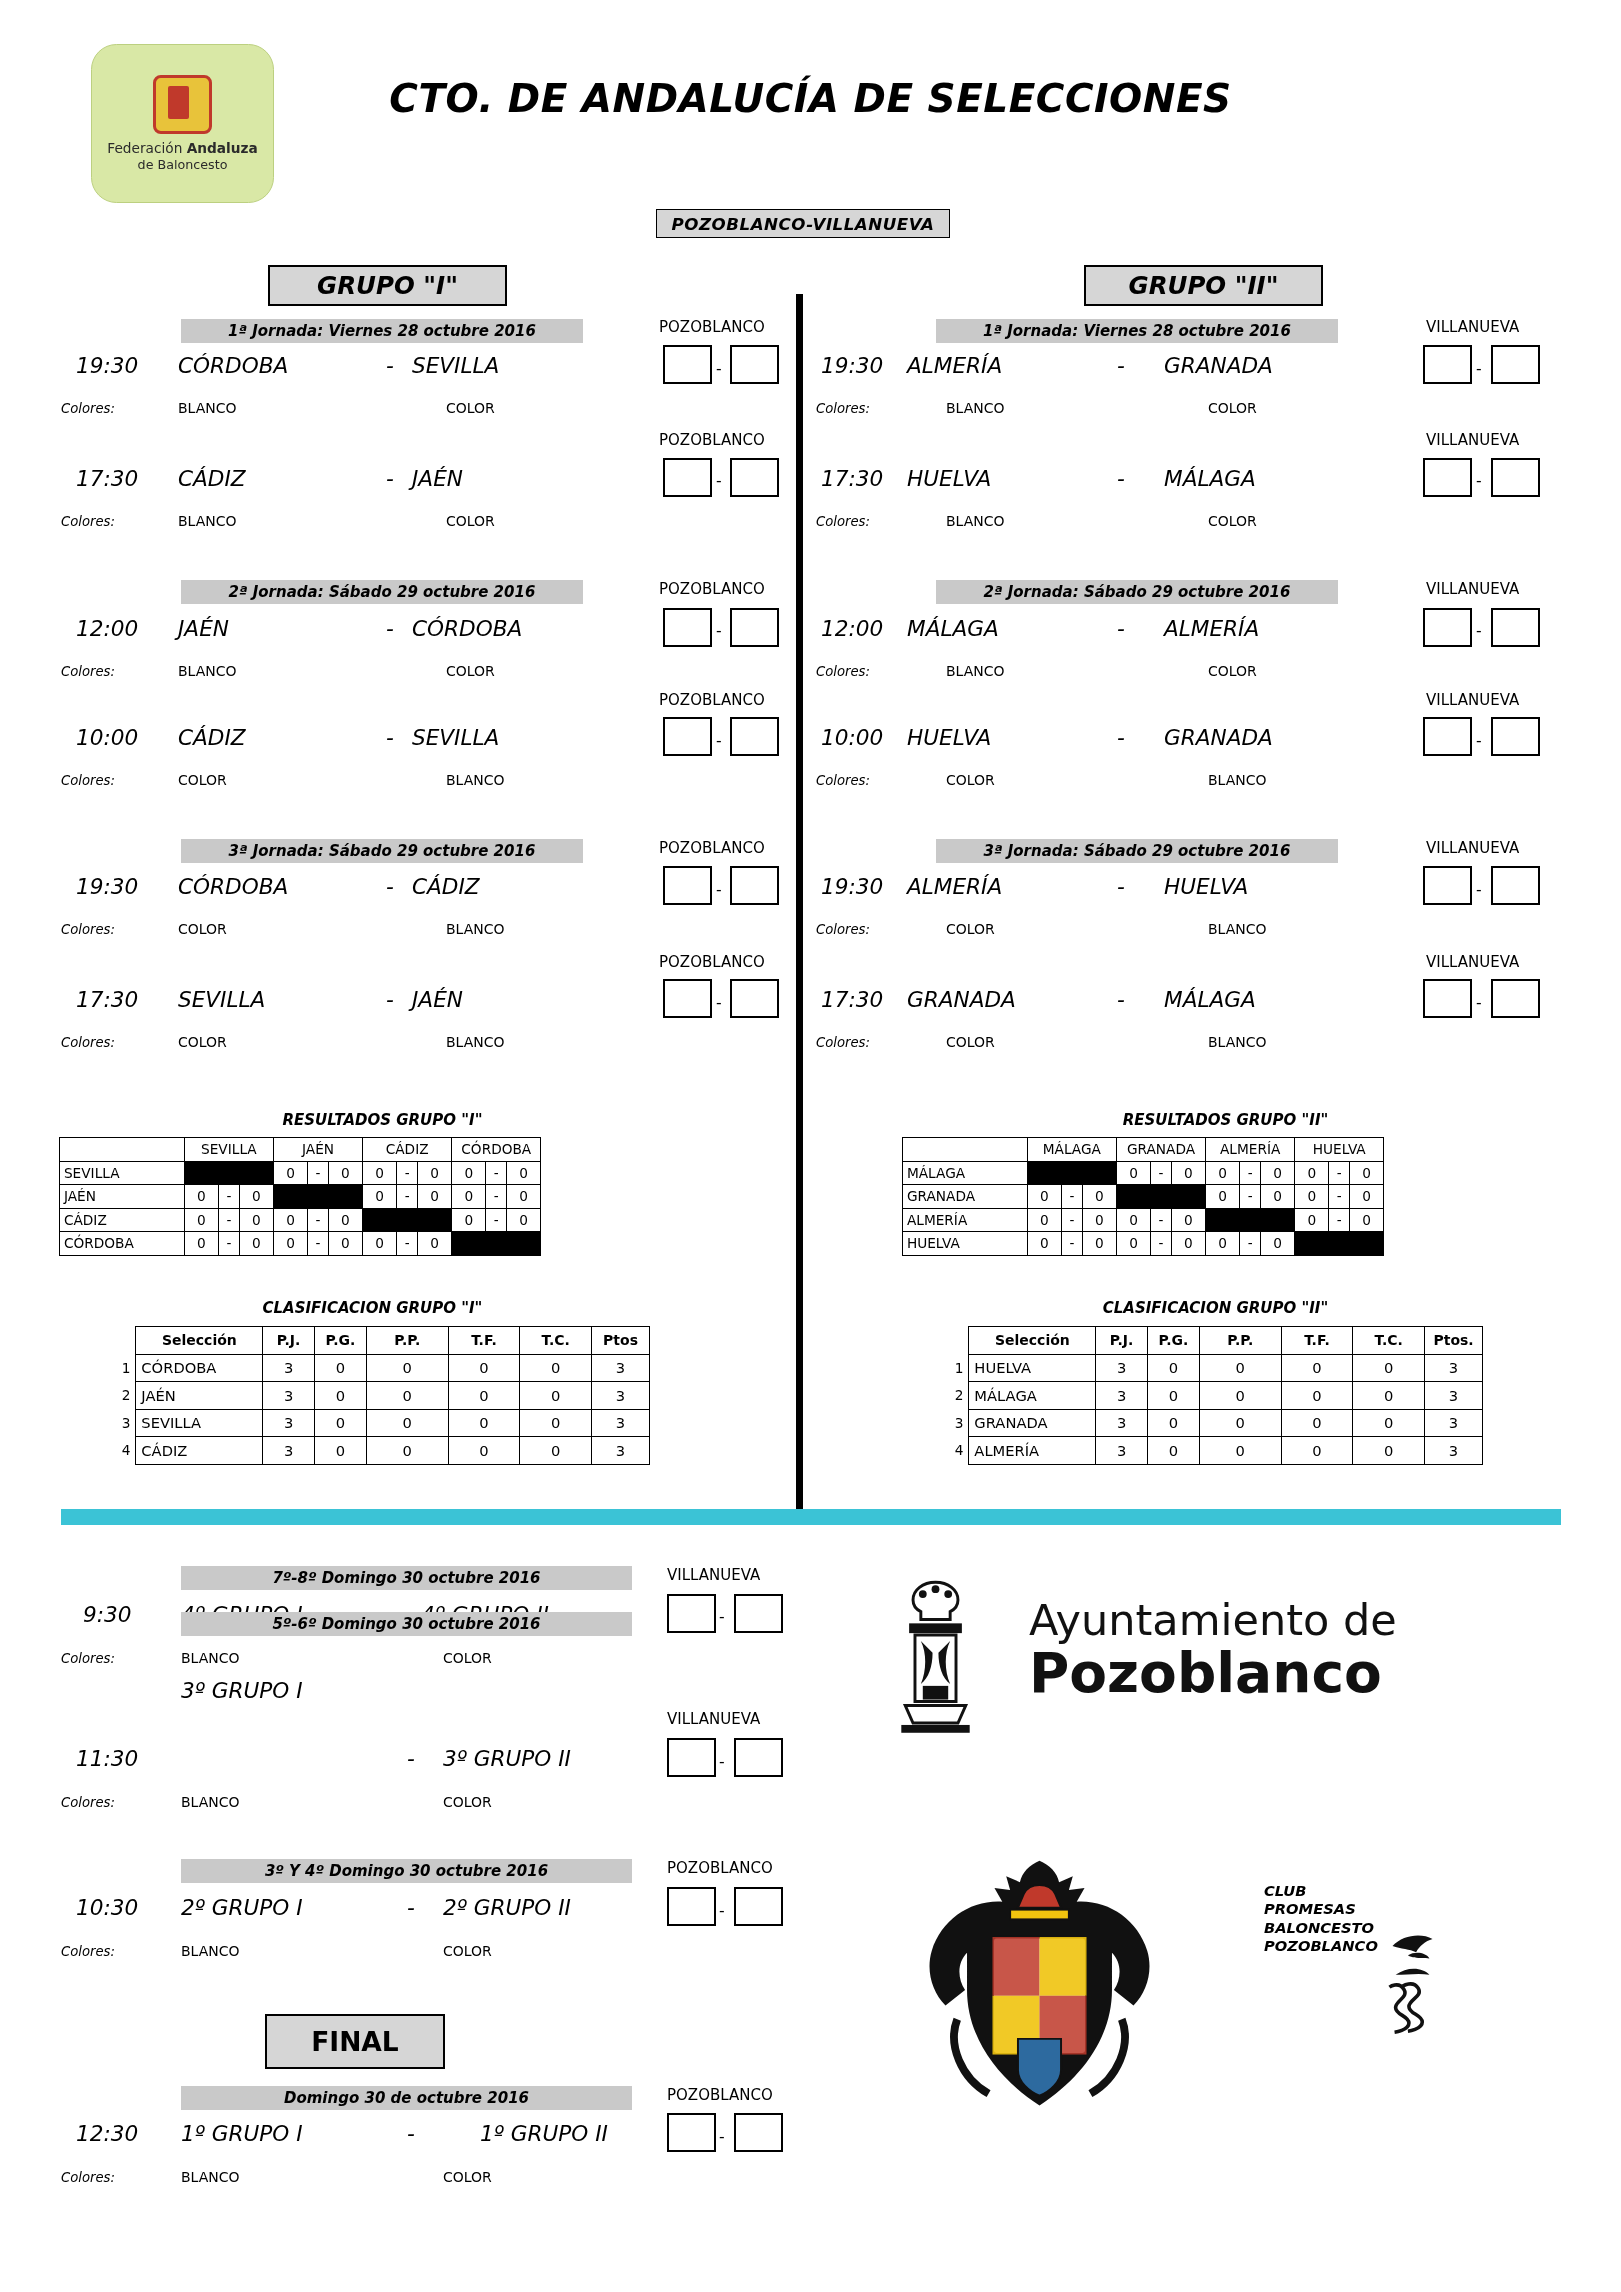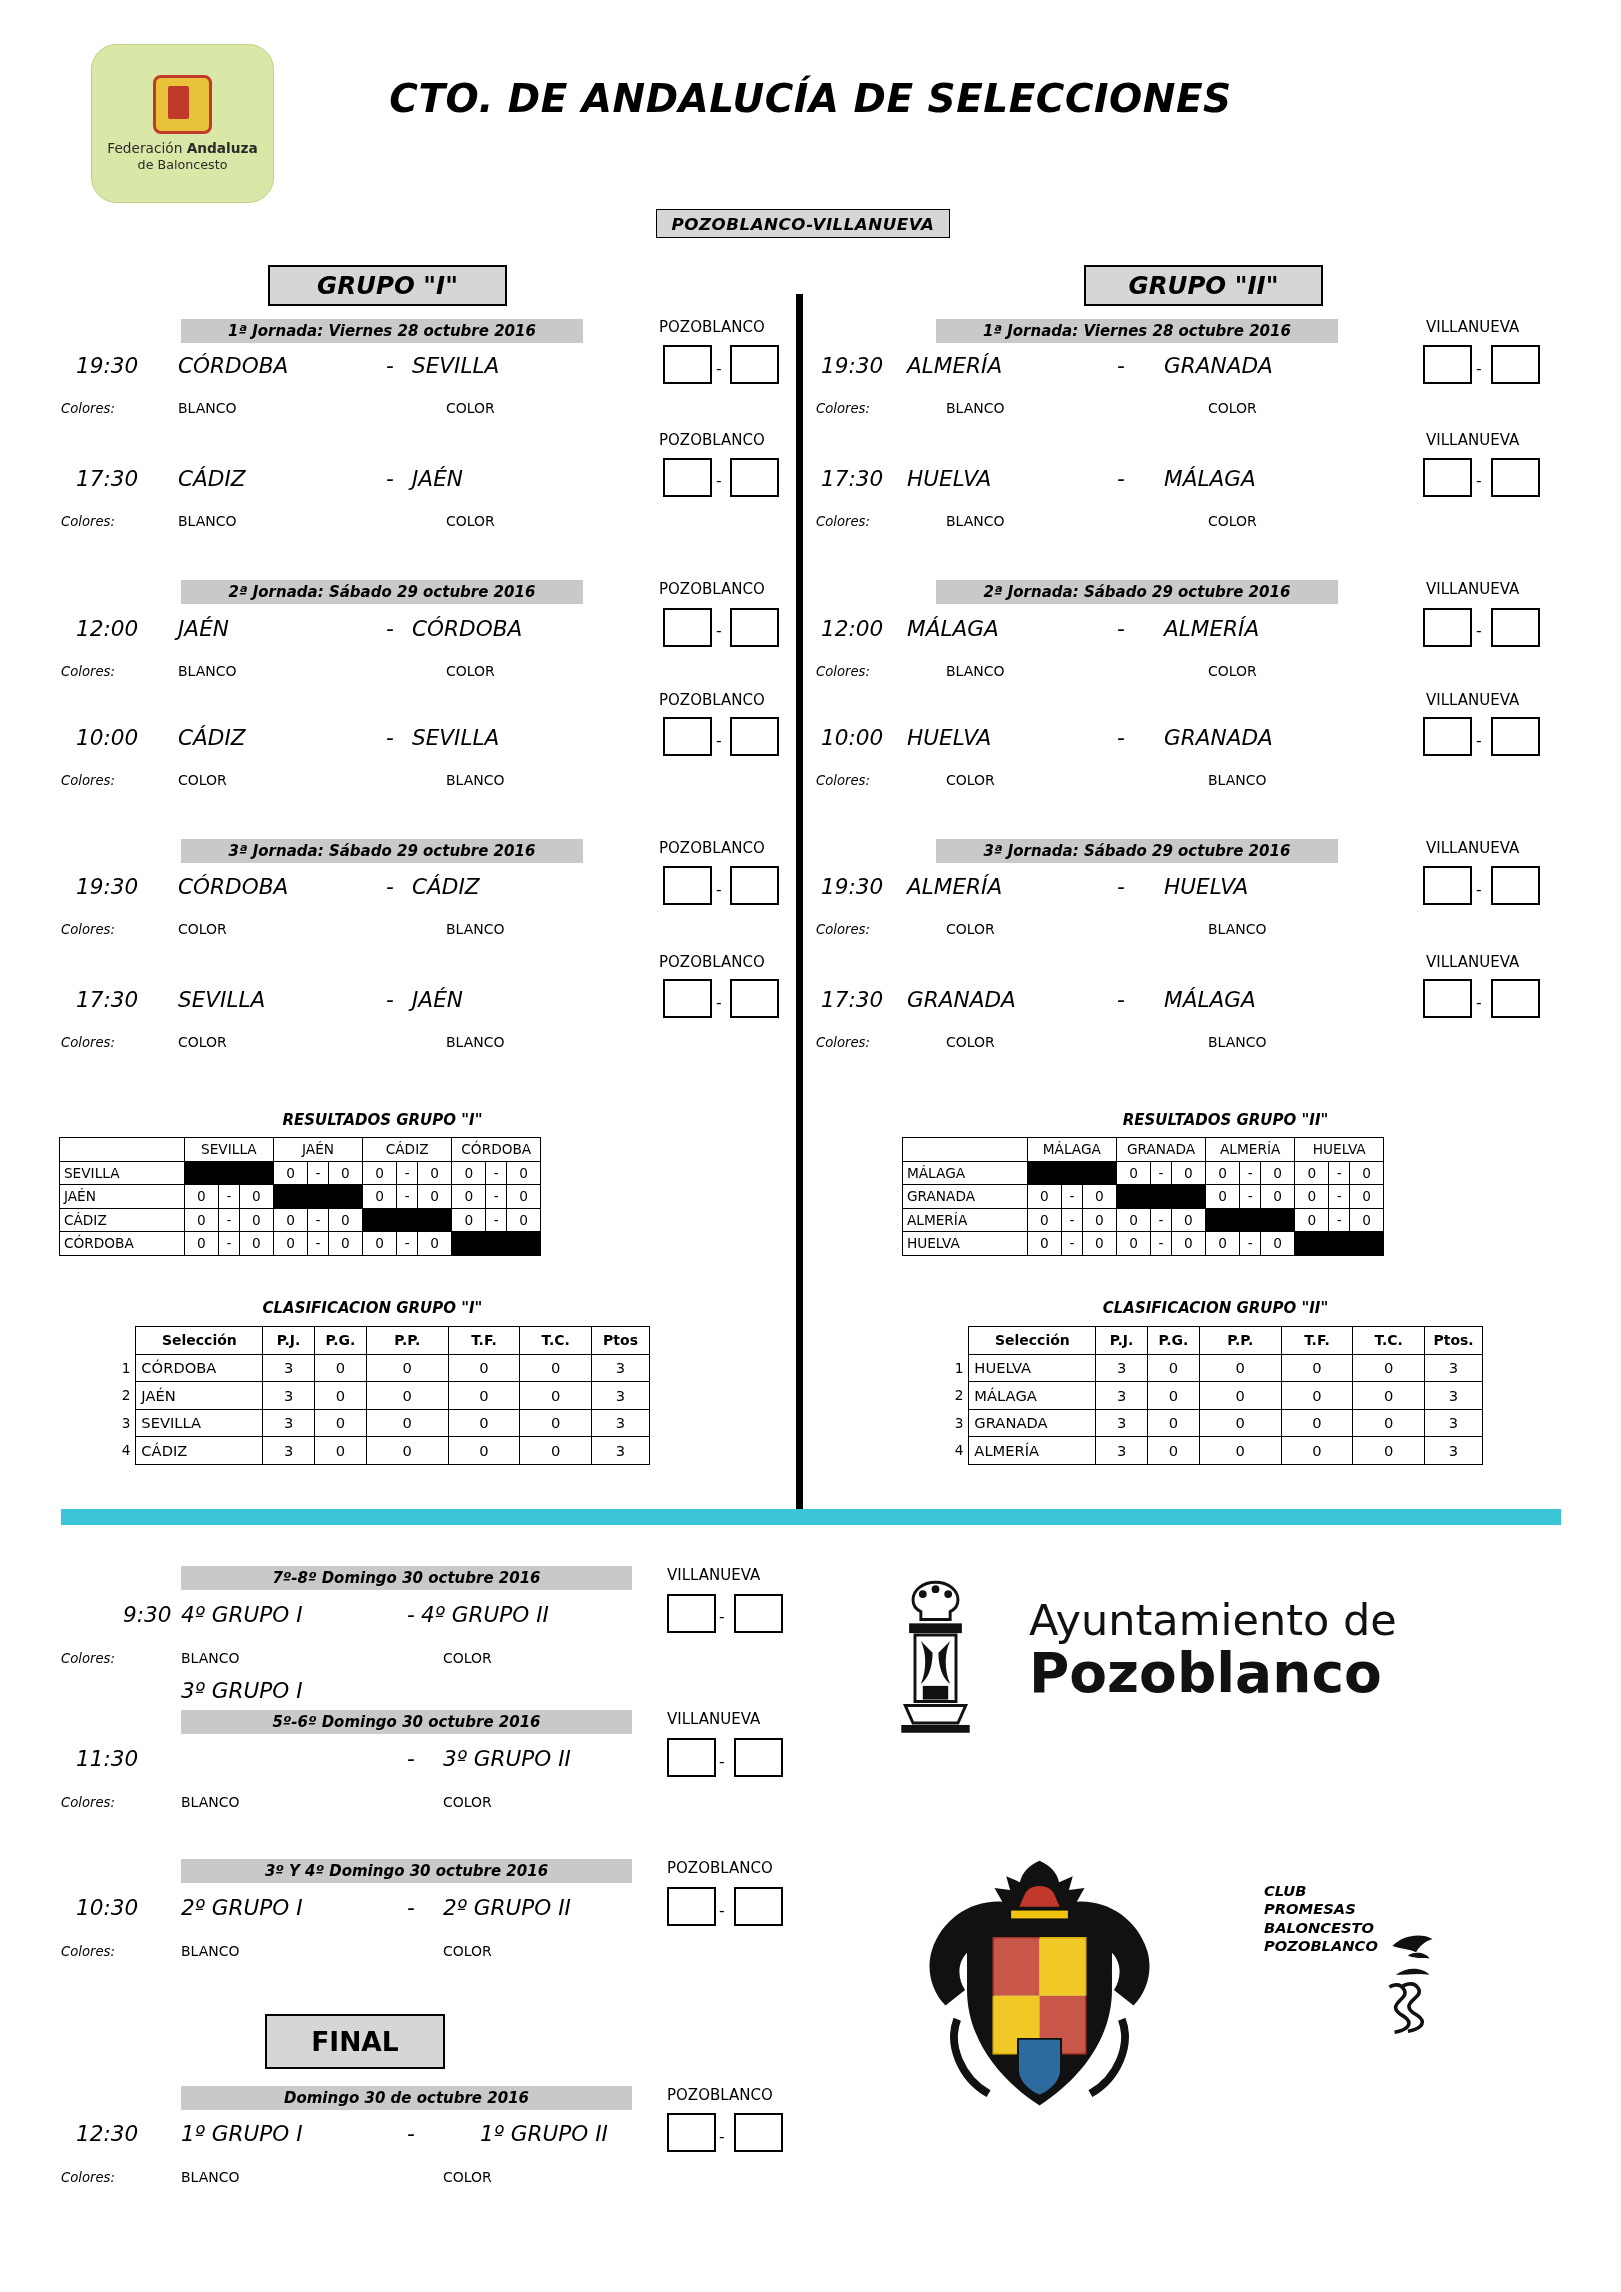--- a/index.html
+++ b/index.html
@@ -540,32 +540,32 @@
       <td class="num">0</td>
       <td class="num">3</td>
     </tr>
   </tbody>
     </table>
 
   <div class="cyanbar"></div>
 
   <div class="jornada" style="left:181px;top:1566px;width:451px;">7º-8º Domingo 30 octubre 2016</div>
   <div class="place-lbl" style="left:667px;top:1566px;">VILLANUEVA</div>
-  <div class="time" style="left:83px;top:1602px;margin-left:40px;">9:30</div>
+  <div class="time" style="left:83px;top:1602px;">9:30</div>
   <div class="team" style="left:181px;top:1602px;">4º GRUPO I</div>
   <div class="dash" style="left:407px;top:1602px;">-</div>
   <div class="team" style="left:421px;top:1602px;">4º GRUPO II</div>
   <div class="colores-lbl" style="left:61px;top:1651px;">Colores:</div>
   <div class="color-val" style="left:181px;top:1650px;">BLANCO</div>
   <div class="color-val" style="left:443px;top:1650px;">COLOR</div>
   <div class="scorebox" style="left:667px;top:1594px;"></div>
   <div class="score-dash" style="left:719px;top:1607px;">-</div>
   <div class="scorebox" style="left:734px;top:1594px;"></div>
 
-  <div class="jornada" style="left:181px;top:1710px;width:451px;">5º-6º Domingo 30 octubre 2016</div>
+  <div class="jornada" style="left:181px;top:1612px;width:451px;">5º-6º Domingo 30 octubre 2016</div>
   <div class="place-lbl" style="left:667px;top:1710px;">VILLANUEVA</div>
   <div class="time" style="left:76px;top:1746px;">11:30</div>
   <div class="team" style="left:181px;top:1678px;">3º GRUPO I</div>
   <div class="dash" style="left:407px;top:1746px;">-</div>
   <div class="team" style="left:443px;top:1746px;">3º GRUPO II</div>
   <div class="colores-lbl" style="left:61px;top:1795px;">Colores:</div>
   <div class="color-val" style="left:181px;top:1794px;">BLANCO</div>
   <div class="color-val" style="left:443px;top:1794px;">COLOR</div>
   <div class="scorebox" style="left:667px;top:1738px;"></div>
   <div class="score-dash" style="left:719px;top:1752px;">-</div>

